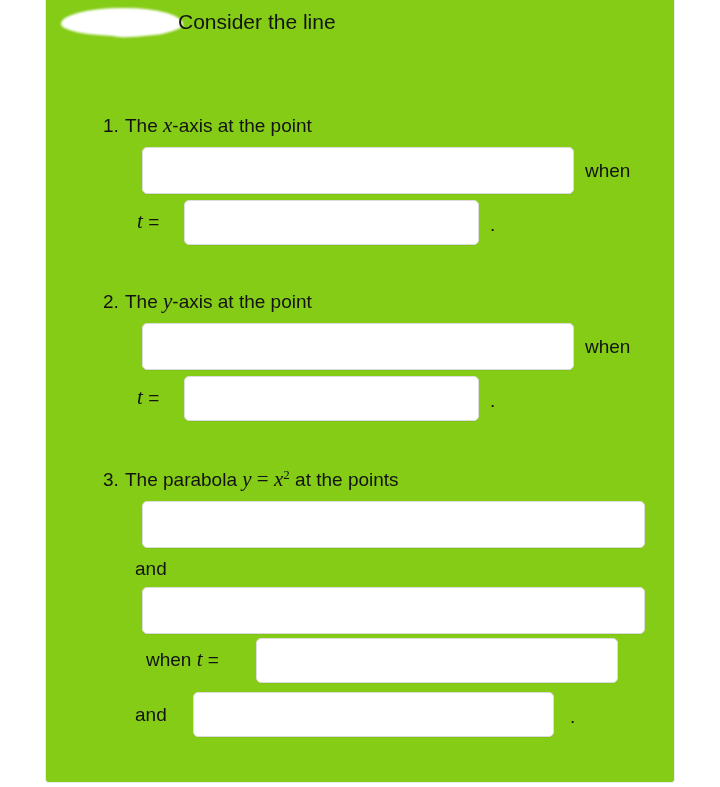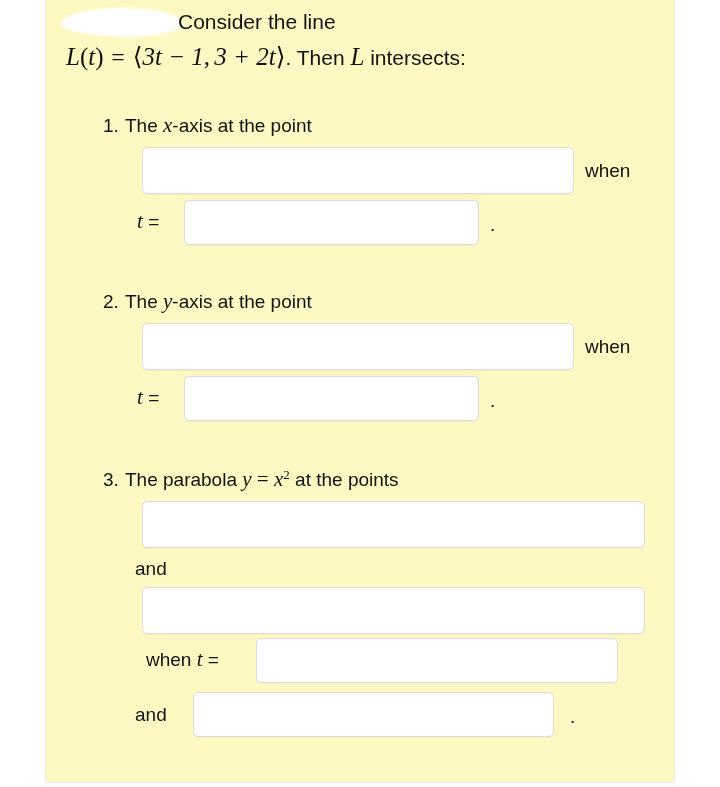--- a/index.html
+++ b/index.html
@@ -22,21 +22,21 @@
     background: #ffffff;
   }
 
   
   .card {
     position: absolute;
     left: 45px;
     top: 0px;
     width: 630px;
     height: 783px;
-    background: #fef9c3;
+    background: #84cc16;
     border: 1px solid #e9e9e9;
     border-top: none;
     border-radius: 0 0 4px 4px;
     box-sizing: border-box;
     overflow: hidden;
   }
 
   
   .redaction {
     position: absolute;
@@ -171,27 +171,20 @@
 
 <div id="page">
   <div class="card">
 
     <div class="redaction"></div>
 
     <div class="prompt">
       <div class="prompt-line1">
         <span>Consider the line</span>
       </div>
-      <div class="prompt-line2">
-        <span class="mathv">L</span><span class="mathr">(</span><span class="mathv">t</span><span class="mathr">)</span>
-        <span class="mathop">=</span>
-        <span class="mathr">⟨</span><span class="mathv">3t − 1</span><span class="mathr">,</span> <span class="mathv">3 + 2t</span><span class="mathr">⟩</span><span>. Then</span>
-        <span class="mathv">L</span>
-        <span>intersects:</span>
-      </div>
     </div>
 
     <div class="item" style="top:112px;">
       <div class="item-head">
         <span class="item-num">1.</span><span>The</span>
         <span class="mi-sm">x</span><span>-axis at the point</span>
       </div>
 
       <input class="tbox" type="text" style="left: 96px; top: 35px; width: 432px; height: 47px;" placeholder="">
 

